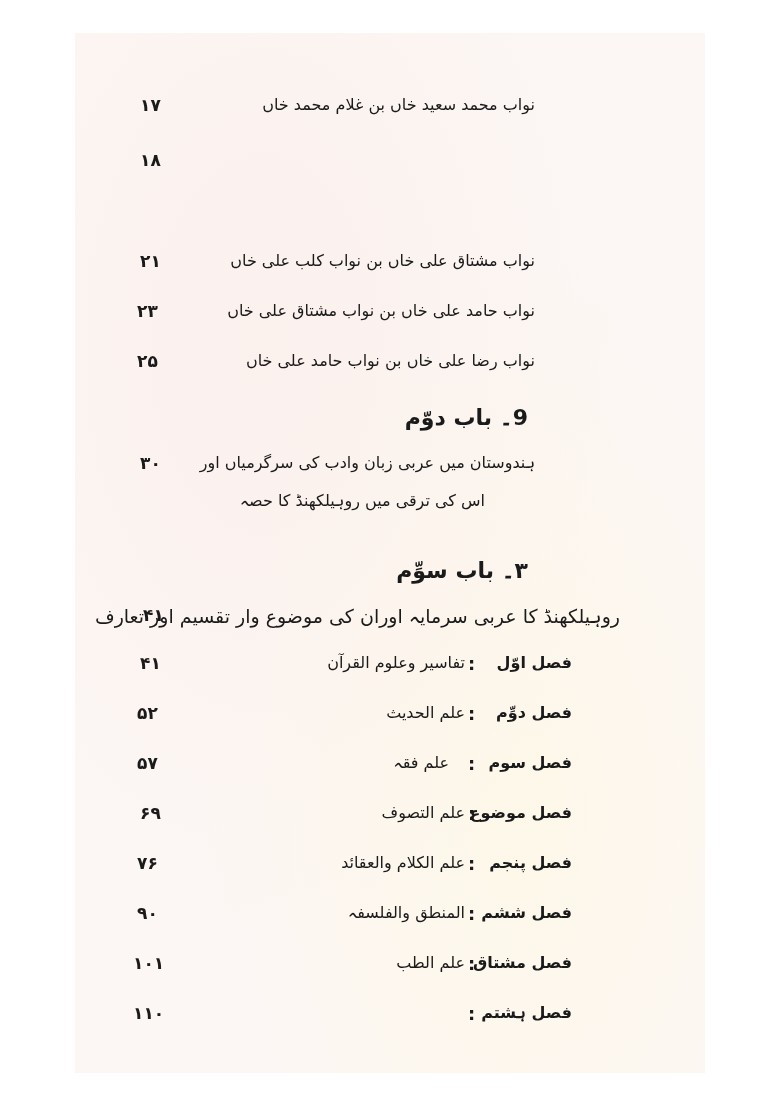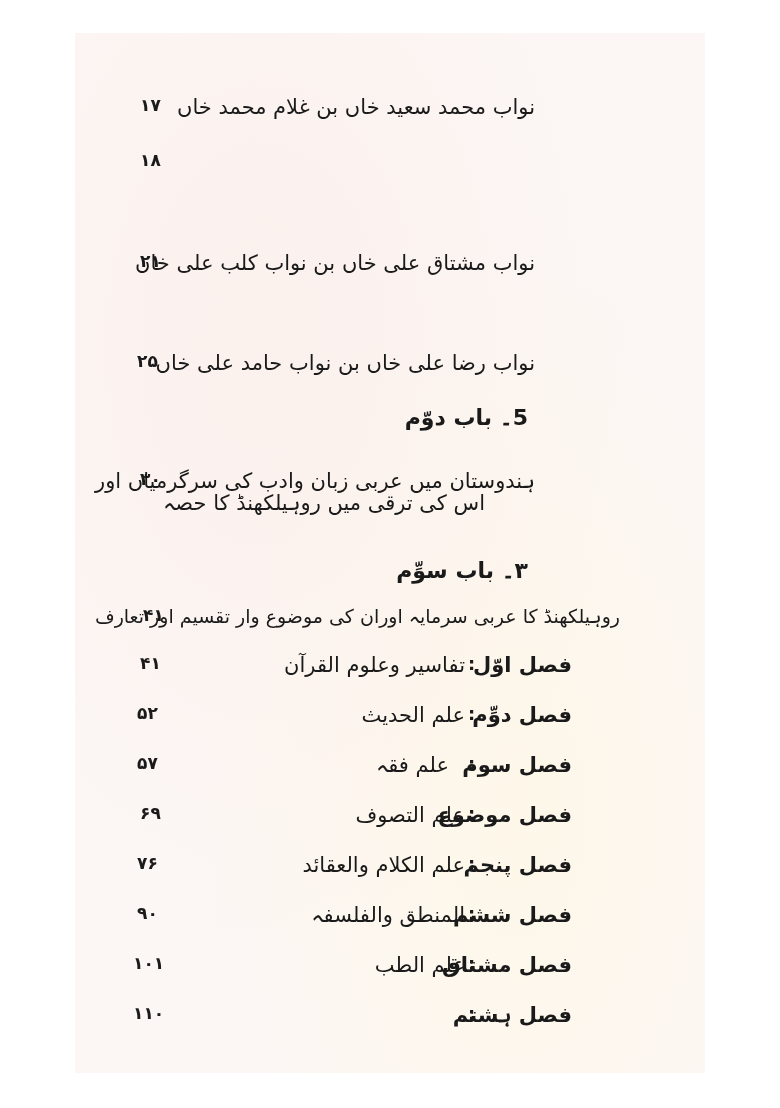--- a/index.html
+++ b/index.html
@@ -15,21 +15,21 @@
       radial-gradient(ellipse at 70% 75%, rgba(255,248,225,0.6) 0%, rgba(252,247,245,0) 50%);
   }
   .row {
     position: absolute; left: 0; width: 630px; height: 40px;
   }
   .num {
     position: absolute; font-family: "DejaVu Sans", sans-serif; font-weight: bold;
     font-size: 17px; direction: rtl; text-align: left; width: 60px;
   }
   .txt {
-    position: absolute; direction: rtl; text-align: right; font-size: 21px;
+    position: absolute; direction: rtl; text-align: right; font-size: 16px;
     font-family: "DejaVu Sans", sans-serif; white-space: nowrap;
   }
   .heading { font-size: 22px; font-weight: bold; }
   .colon { position: absolute; font-size: 18px; font-weight: bold; }
 </style>
 </head>
 <body>
 
 <div class="page">
 
@@ -37,29 +37,33 @@
     <span class="num" style="left:65px">۱۷</span>
     <span class="txt" style="right:170px">نواب محمد سعید خاں بن غلام محمد خاں</span>
   </div>
   <div class="row" style="top:117px">
     <span class="num" style="left:65px">۱۸</span>
   </div>
   <div class="row" style="top:218px">
     <span class="num" style="left:65px">۲۱</span>
     <span class="txt" style="right:170px">نواب مشتاق علی خاں بن نواب کلب علی خاں</span>
   </div>
+  <div class="row" style="top:268px">
+    <span class="num" style="left:62px">۲۳</span>
+    <span class="txt" style="right:170px">نواب حامد علی خاں بن نواب مشتاق علی خاں</span>
+  </div>
   <div class="row" style="top:318px">
     <span class="num" style="left:62px">۲۵</span>
     <span class="txt" style="right:170px">نواب رضا علی خاں بن نواب حامد علی خاں</span>
   </div>
 
   <div class="row" style="top:372px">
-    <span class="txt heading" style="right:177px">5۔ باب دوّم</span>
+    <span class="txt heading" style="right:177px">9۔ باب دوّم</span>
   </div>
-  <div class="row" style="top:436px">
+  <div class="row" style="top:420px">
     <span class="num" style="left:65px">۳۰</span>
     <span class="txt" style="right:170px">ہندوستان میں عربی زبان وادب کی سرگرمیاں اور</span>
   </div>
   <div class="row" style="top:458px">
     <span class="txt" style="right:220px">اس کی ترقی میں روہیلکھنڈ کا حصہ</span>
   </div>
 
   <div class="row" style="top:525px">
     <span class="txt heading" style="right:177px">۳۔ باب سوِّم</span>
   </div>

